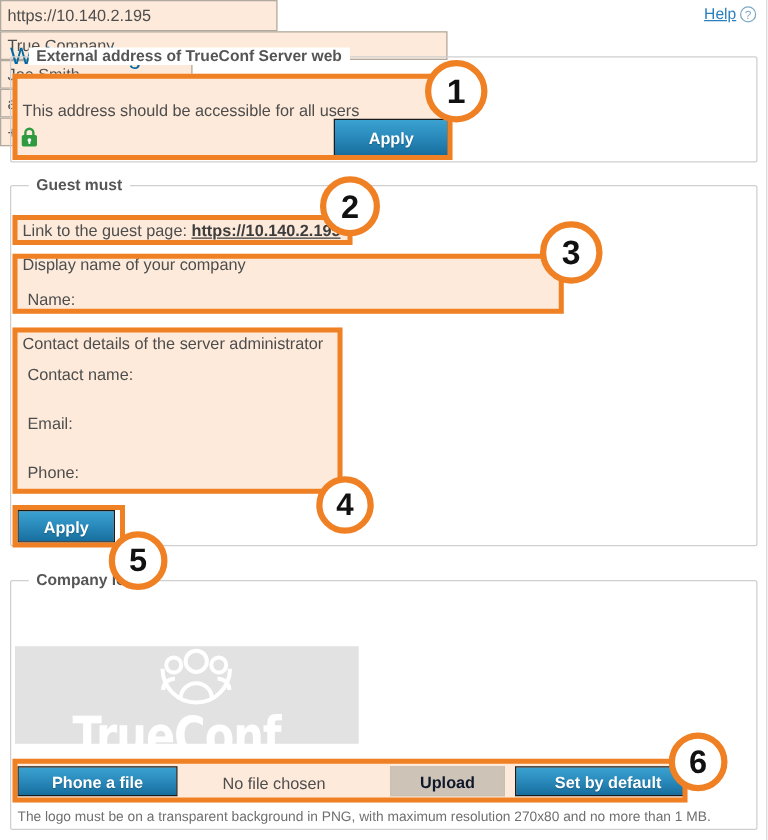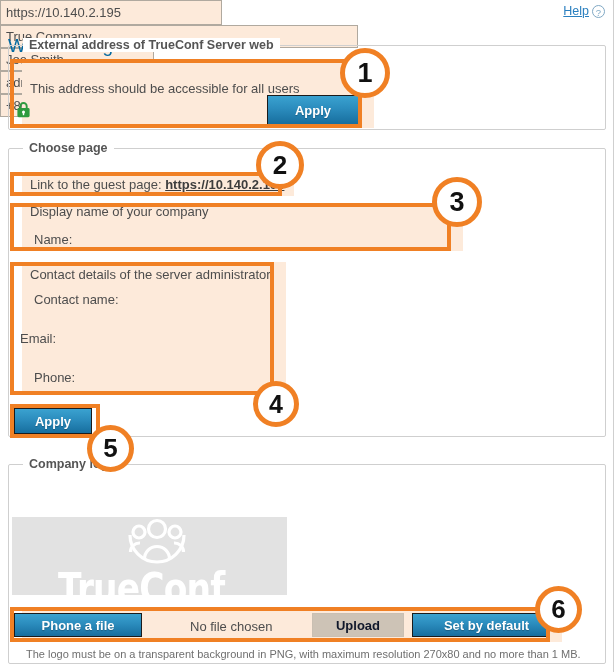--- a/index.html
+++ b/index.html
@@ -73,21 +73,21 @@
     left: 14px;
     background: #ffffff;
     padding: 0 6px;
     font-weight: bold;
     font-size: 12.5px;
     color: #555555;
     white-space: nowrap;
   }
 
   
-  .abs { position: absolute; box-sizing: border-box; margin-left: 12px; }
+  .abs { position: absolute; box-sizing: border-box; }
 
   .peach { background: #fdeada; }
 
   .txt { font-size: 13px; color: #4d4d4d; white-space: nowrap; }
 
   .field {
     background: #fdeada;
     border: 1px solid #b0a99f;
     box-sizing: border-box;
     font-size: 13px;
@@ -215,41 +215,41 @@
       <circle cx="7.5" cy="11.0" r="1.5" fill="#ffffff"></circle>
       <rect x="6.8" y="11.2" width="1.4" height="3.0" fill="#ffffff"></rect>
     </svg>
   </span>
 
   <div class="field" style="left:36px; top:98px; width:222px; height:25px;">https://10.140.2.195</div>
 
   <div class="btn" style="position:absolute; left:267px; top:95px; width:92px; height:30px;">Apply</div>
 
   <div class="fs" style="left:8px; top:148px; width:598px; height:289px;">
-    <div class="fs-legend">Choose page</div>
+    <div class="fs-legend">Guest must</div>
   </div>
 
   <div class="abs peach" style="left:10px; top:172px; width:272px; height:24px;"></div>
   <div class="abs txt" style="left:18px; top:177px;">
     <span>Link to the guest page:</span>
     <span class="guest-link">https://10.140.2.195</span>
   </div>
 
   <div class="abs peach" style="left:10px; top:203px; width:441px; height:48px;"></div>
   <div class="abs txt" style="left:18px; top:204px;">Display name of your company</div>
   <div class="abs txt" style="left:22px; top:232px;text-align:center;">Name:</div>
   <div class="field" style="left:90px; top:227px; width:358px; height:23px;">True Company</div>
 
   <div class="abs peach" style="left:10px; top:262px; width:264px; height:133px;"></div>
   <div class="abs txt" style="left:18px; top:267px;">Contact details of the server administrator</div>
 
   <div class="abs txt" style="left:22px; top:292px;">Contact name:</div>
   <div class="field" style="left:111px; top:287px; width:154px; height:23px;">Joe Smith</div>
 
-  <div class="abs txt" style="left:8px; top:331px;">Email:</div>
+  <div class="abs txt" style="left:22px; top:331px;">Email:</div>
   <div class="field" style="left:111px; top:326px; width:154px; height:23px;">admin@example.com</div>
 
   <div class="abs txt" style="left:22px; top:370px;">Phone:</div>
   <div class="field" style="left:111px; top:365px; width:154px; height:23px;">+8080899999</div>
 
   <div class="btn" style="position:absolute; left:14px; top:408px; width:78px; height:26px;">Apply</div>
 
   <div class="fs" style="left:8px; top:464px; width:598px; height:200px;">
     <div class="fs-legend">Company logo</div>
   </div>

